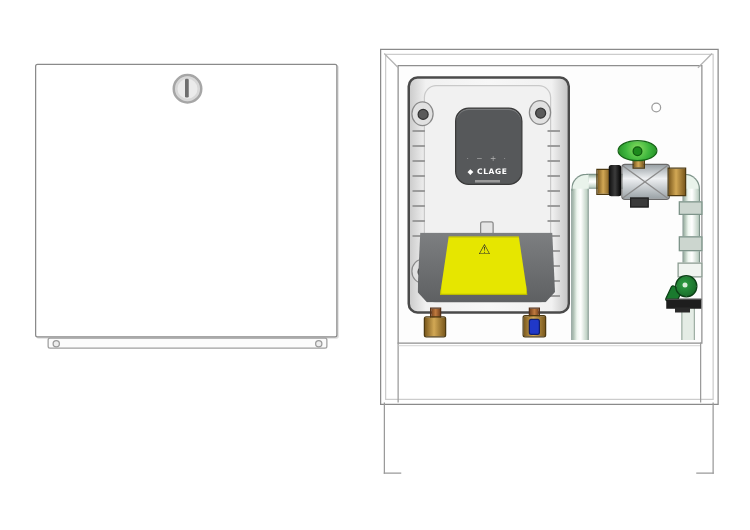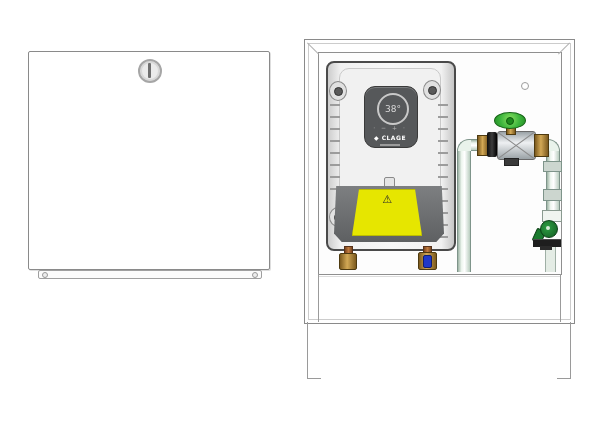--- a/index.html
+++ b/index.html
@@ -152,23 +152,20 @@
       <div class="pin"></div>
     </div>
   <div class="abs screw-boss boss-bl">
       <div class="pin"></div>
     </div>
   <div class="abs screw-boss boss-br">
       <div class="pin"></div>
     </div>
 
   <div class="abs control-panel"></div>
-  <div class="abs display-ring">
-    <span class="display-value">38°</span>
-  </div>
   <div class="abs button-row">· − + ·</div>
   <div class="abs brand-logo">◆ CLAGE</div>
   <div class="abs model-bar"></div>
 
   <div class="abs clip-emblem"></div>
   <div class="abs clip-dot"></div>
   <div class="abs lower-cover"></div>
   <div class="abs yellow-label"></div>
   <div class="abs warning-glyph">⚠</div>
 

